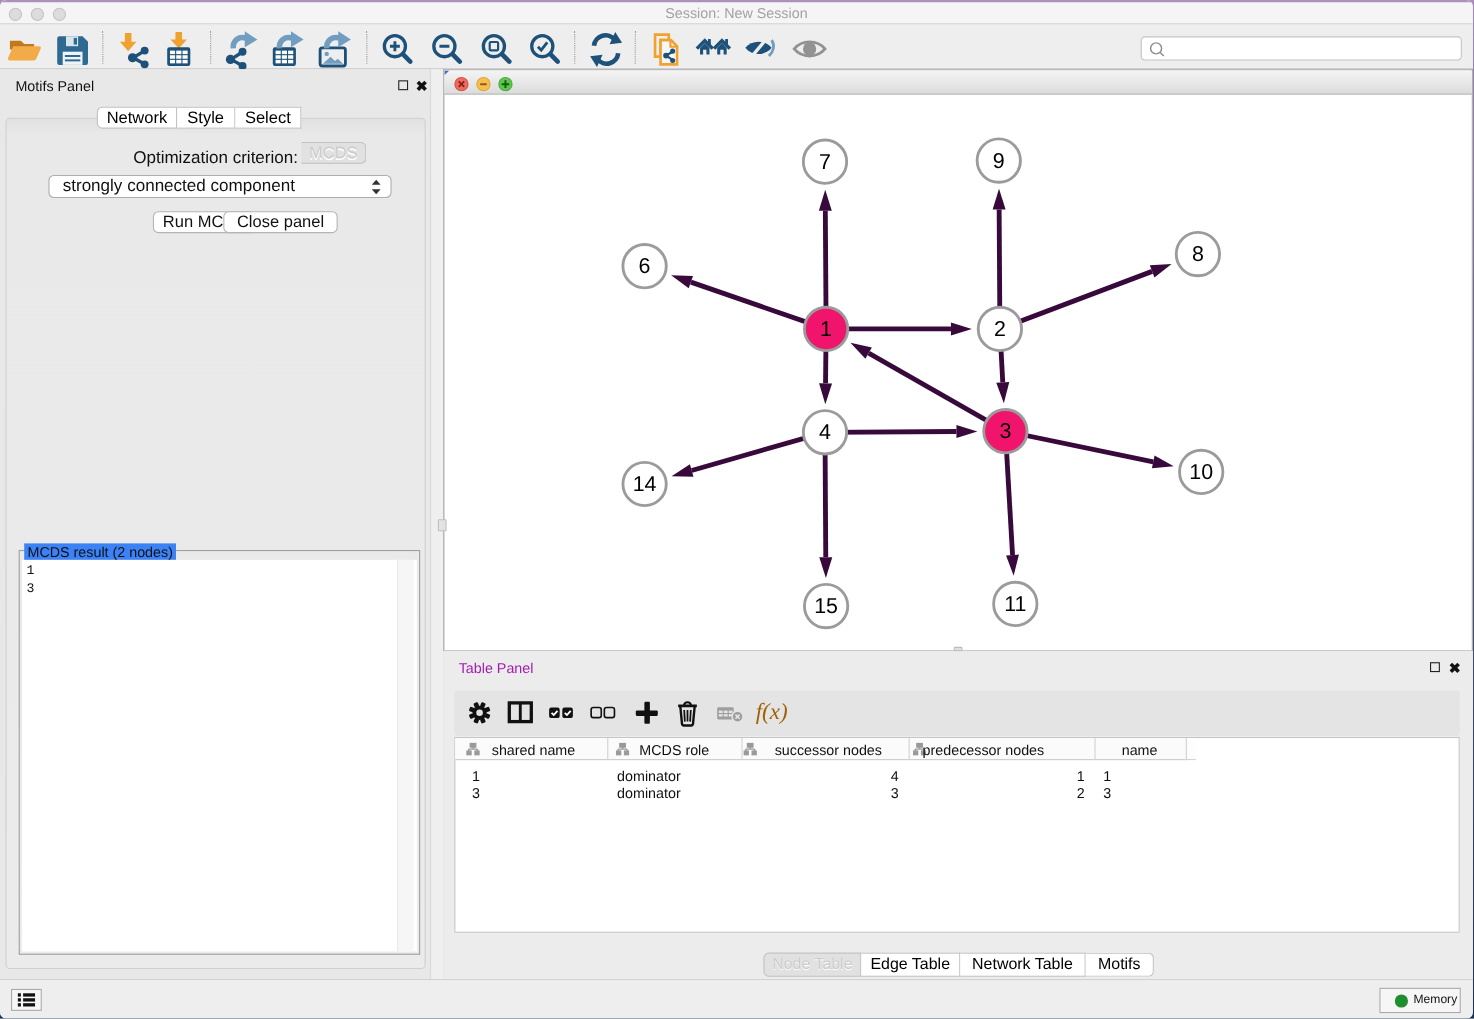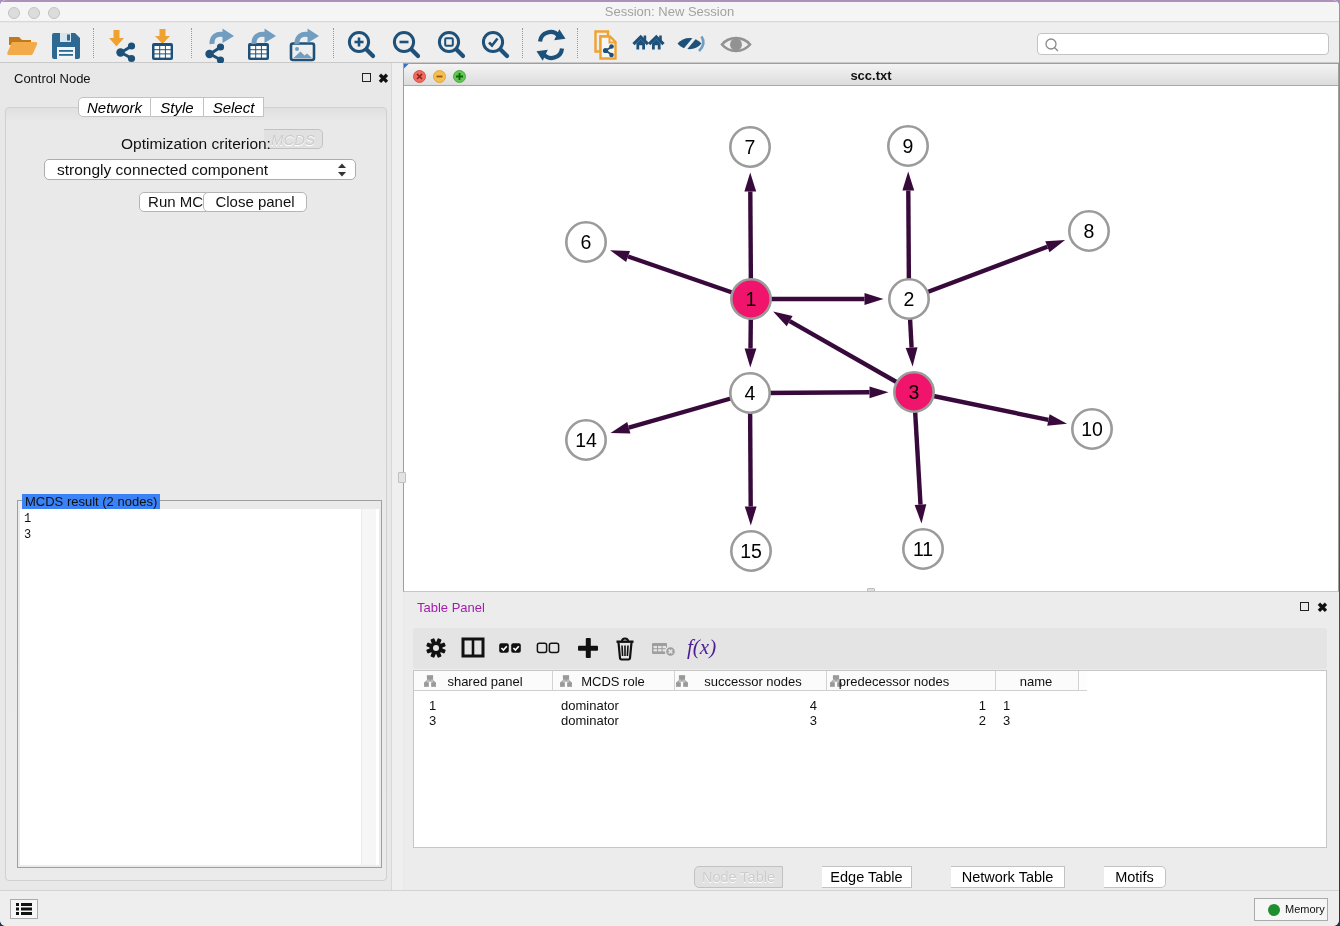--- a/index.html
+++ b/index.html
@@ -206,25 +206,25 @@
     <div id="search">
         <svg width="20" height="20" style="position:absolute;left:4px;top:1px" viewBox="0 0 20 20">
           <circle cx="9" cy="9" r="5" fill="none" stroke="#8a8a8a" stroke-width="1.3"></circle>
           <line x1="12.7" y1="12.7" x2="16" y2="16" stroke="#8a8a8a" stroke-width="1.3"></line>
         </svg>
       </div>
   </div>
 
   <div id="cpanel"></div>
   <div style="position:absolute;left:392px;top:63px;width:11px;height:827px;background:#efefef;"></div>
-  <div id="cp-title">Control Node</div>
+  <div id="cp-title">Motifs Panel</div>
   <div class="winbtn-sq" style="left:362px; top:73px;"></div>
   <div class="winbtn-x" style="left:378px; top:72px;">✖</div>
   <div id="cp-pane"></div>
-  <div class="tabstrip" style="left:78px; top:97px;font-style:italic;">
+  <div class="tabstrip" style="left:88px; top:97px;">
     <div class="tab first" style="width:73px;">Network</div>
     <div class="tab" style="width:53px;">Style</div>
     <div class="tab" style="width:60px;">Select</div>
     <div class="tab last sel" style="width:59px;margin-top:32px;">MCDS</div>
   </div>
   <div id="combo">strongly connected component
     <svg width="14" height="16" style="position:absolute; right:6px; top:2px;" viewBox="0 0 14 16">
         <path d="M3 6 L7 1.5 L11 6 Z" fill="#333"></path>
         <path d="M3 10 L7 14.5 L11 10 Z" fill="#333"></path>
       </svg>
@@ -250,21 +250,20 @@
       <div class="tl2" style="left:29px; background:#f5bf4f; border:1px solid #dfa73b;">
           <svg width="9" height="9" viewBox="0 0 9 9">
             <line x1="1.5" y1="4.5" x2="7.5" y2="4.5" stroke="#985712" stroke-width="1.8"></line>
           </svg>
         </div>
       <div class="tl2" style="left:49px; background:#61c555; border:1px solid #4eac42;">
           <svg width="9" height="9" viewBox="0 0 9 9">
             <path d="M4.5 1 L4.5 8 M1 4.5 L8 4.5" stroke="#0e6305" stroke-width="1.8"></path>
           </svg>
         </div>
-      <div id="net-title">scc.txt</div>
     </div>
     <svg id="graph" width="934" height="505" viewBox="0 0 934 505">
       <g stroke="#380a3c" stroke-width="4.4">
           <line x1="347" y1="212" x2="346.3" y2="104.5"></line>
           <line x1="347" y1="212" x2="224.1" y2="169.5"></line>
           <line x1="347" y1="212" x2="460.5" y2="212.0"></line>
           <line x1="347" y1="212" x2="346.5" y2="261.5"></line>
           <line x1="505" y1="212" x2="504.3" y2="103.5"></line>
           <line x1="505" y1="212" x2="643.4" y2="159.7"></line>
           <line x1="505" y1="212" x2="507.6" y2="260.6"></line>
@@ -380,42 +379,42 @@
             <rect x="4.5" y="13" width="3.5" height="2.2"></rect>
             <rect x="9" y="13" width="3.5" height="2.2"></rect>
             <rect x="13.5" y="13" width="3.5" height="2.2"></rect>
 <rect x="4.5" y="16.2" width="3.5" height="2.2"></rect>
             <rect x="9" y="16.2" width="3.5" height="2.2"></rect>
             <rect x="13.5" y="16.2" width="3.5" height="2.2"></rect>
           </g>
 <circle cx="21.5" cy="18.5" r="5" fill="#9e9e9e" stroke="#e4e4e4" stroke-width="1.4"></circle>
 <path d="M19.6 16.6 l3.8 3.8 M23.4 16.6 l-3.8 3.8" stroke="#e4e4e4" stroke-width="1.5"></path>
         </svg>
-<div style="position:absolute;left:274px;top:7px;font-family:'Liberation Serif',serif;font-style:italic;font-size:21px;color:#4c1d95;">f(x)</div>
+<div style="position:absolute;left:274px;top:7px;font-family:'Liberation Serif',serif;font-style:italic;font-size:21px;color:#a16207;">f(x)</div>
       </div>
     <div id="tbl">
       <div id="thead"></div>
       <div style="position:absolute;left:0;top:0;width:664px;height:20px;background:#fbfbfb;border-bottom:1px solid #cfcfcf;"></div>
 <div class="th-sep" style="left:138px"></div>
         <div class="th-sep" style="left:260px"></div>
         <div class="th-sep" style="left:412px"></div>
         <div class="th-sep" style="left:581px"></div>
         <div class="th-sep" style="left:664px"></div>
 <svg style="position:absolute;left:10px;top:4px" width="12" height="12" viewBox="0 0 12 12">
           <g fill="none" stroke="#9a9a9a" stroke-width="1.2">
             <rect x="3.5" y="0.8" width="5" height="3.4" fill="#9a9a9a"></rect>
             <line x1="6" y1="4" x2="6" y2="6"></line>
             <line x1="2" y1="6" x2="10" y2="6"></line>
             <line x1="2" y1="6" x2="2" y2="7.8"></line>
             <line x1="10" y1="6" x2="10" y2="7.8"></line>
             <rect x="0.2" y="7.8" width="4" height="3.4" fill="#9a9a9a"></rect>
             <rect x="7.8" y="7.8" width="4" height="3.4" fill="#9a9a9a"></rect>
           </g>
         </svg>
-<div class="th-txt" style="left:-29px;width:200px;">shared panel</div>
+<div class="th-txt" style="left:-29px;width:200px;">shared name</div>
 <svg style="position:absolute;left:146px;top:4px" width="12" height="12" viewBox="0 0 12 12">
           <g fill="none" stroke="#9a9a9a" stroke-width="1.2">
             <rect x="3.5" y="0.8" width="5" height="3.4" fill="#9a9a9a"></rect>
             <line x1="6" y1="4" x2="6" y2="6"></line>
             <line x1="2" y1="6" x2="10" y2="6"></line>
             <line x1="2" y1="6" x2="2" y2="7.8"></line>
             <line x1="10" y1="6" x2="10" y2="7.8"></line>
             <rect x="0.2" y="7.8" width="4" height="3.4" fill="#9a9a9a"></rect>
             <rect x="7.8" y="7.8" width="4" height="3.4" fill="#9a9a9a"></rect>
           </g>
@@ -450,21 +449,21 @@
 <div class="td" style="left:147px;top:27px;">dominator</div>
 <div class="td" style="left:303px;top:27px;width:100px;text-align:right;">4</div>
 <div class="td" style="left:472px;top:27px;width:100px;text-align:right;">1</div>
 <div class="td" style="left:589px;top:27px;">1</div>
 <div class="td" style="left:15px;top:42px;">3</div>
 <div class="td" style="left:147px;top:42px;">dominator</div>
 <div class="td" style="left:303px;top:42px;width:100px;text-align:right;">3</div>
 <div class="td" style="left:472px;top:42px;width:100px;text-align:right;">2</div>
 <div class="td" style="left:589px;top:42px;">3</div>
     </div>
-    <div class="btabs" style="left:290px;gap:39px;">
+    <div class="btabs" style="left:290px;">
       <div class="btab first sel tab" style="width:89px;border-radius:5px 0 0 5px;">Node Table</div>
       <div class="btab" style="width:90px;">Edge Table</div>
       <div class="btab" style="width:114px;">Network Table</div>
       <div class="btab" style="width:62px;border-radius:0 5px 5px 0;">Motifs</div>
     </div>
   </div>
 
   <div id="statusbar">
     <div id="sb-btn">
         <svg width="16" height="14" style="position:absolute;left:5px;top:2px" viewBox="0 0 16 14">

